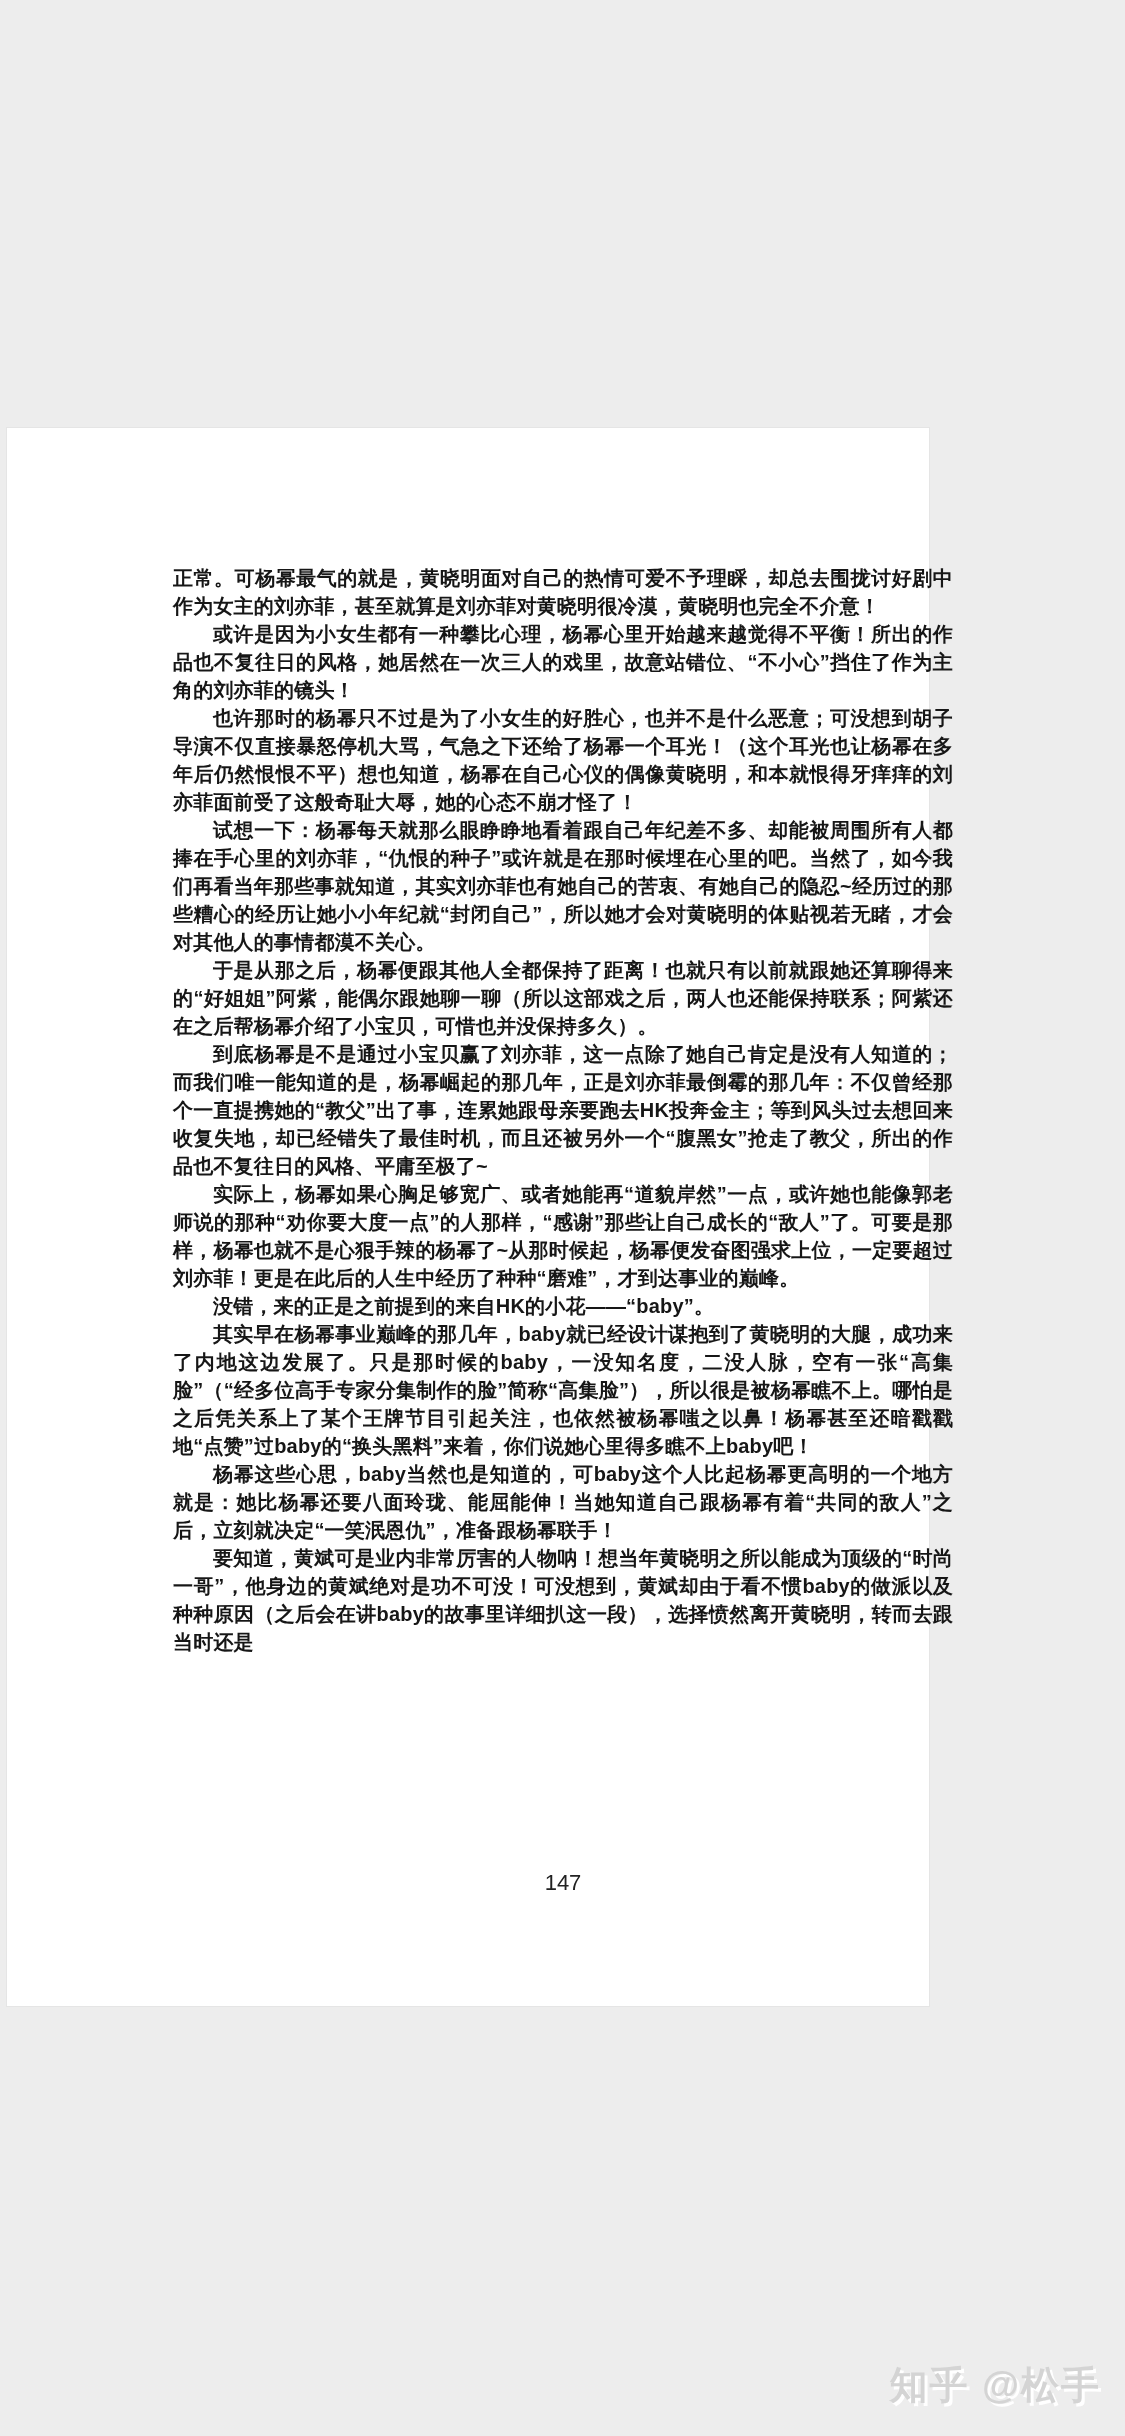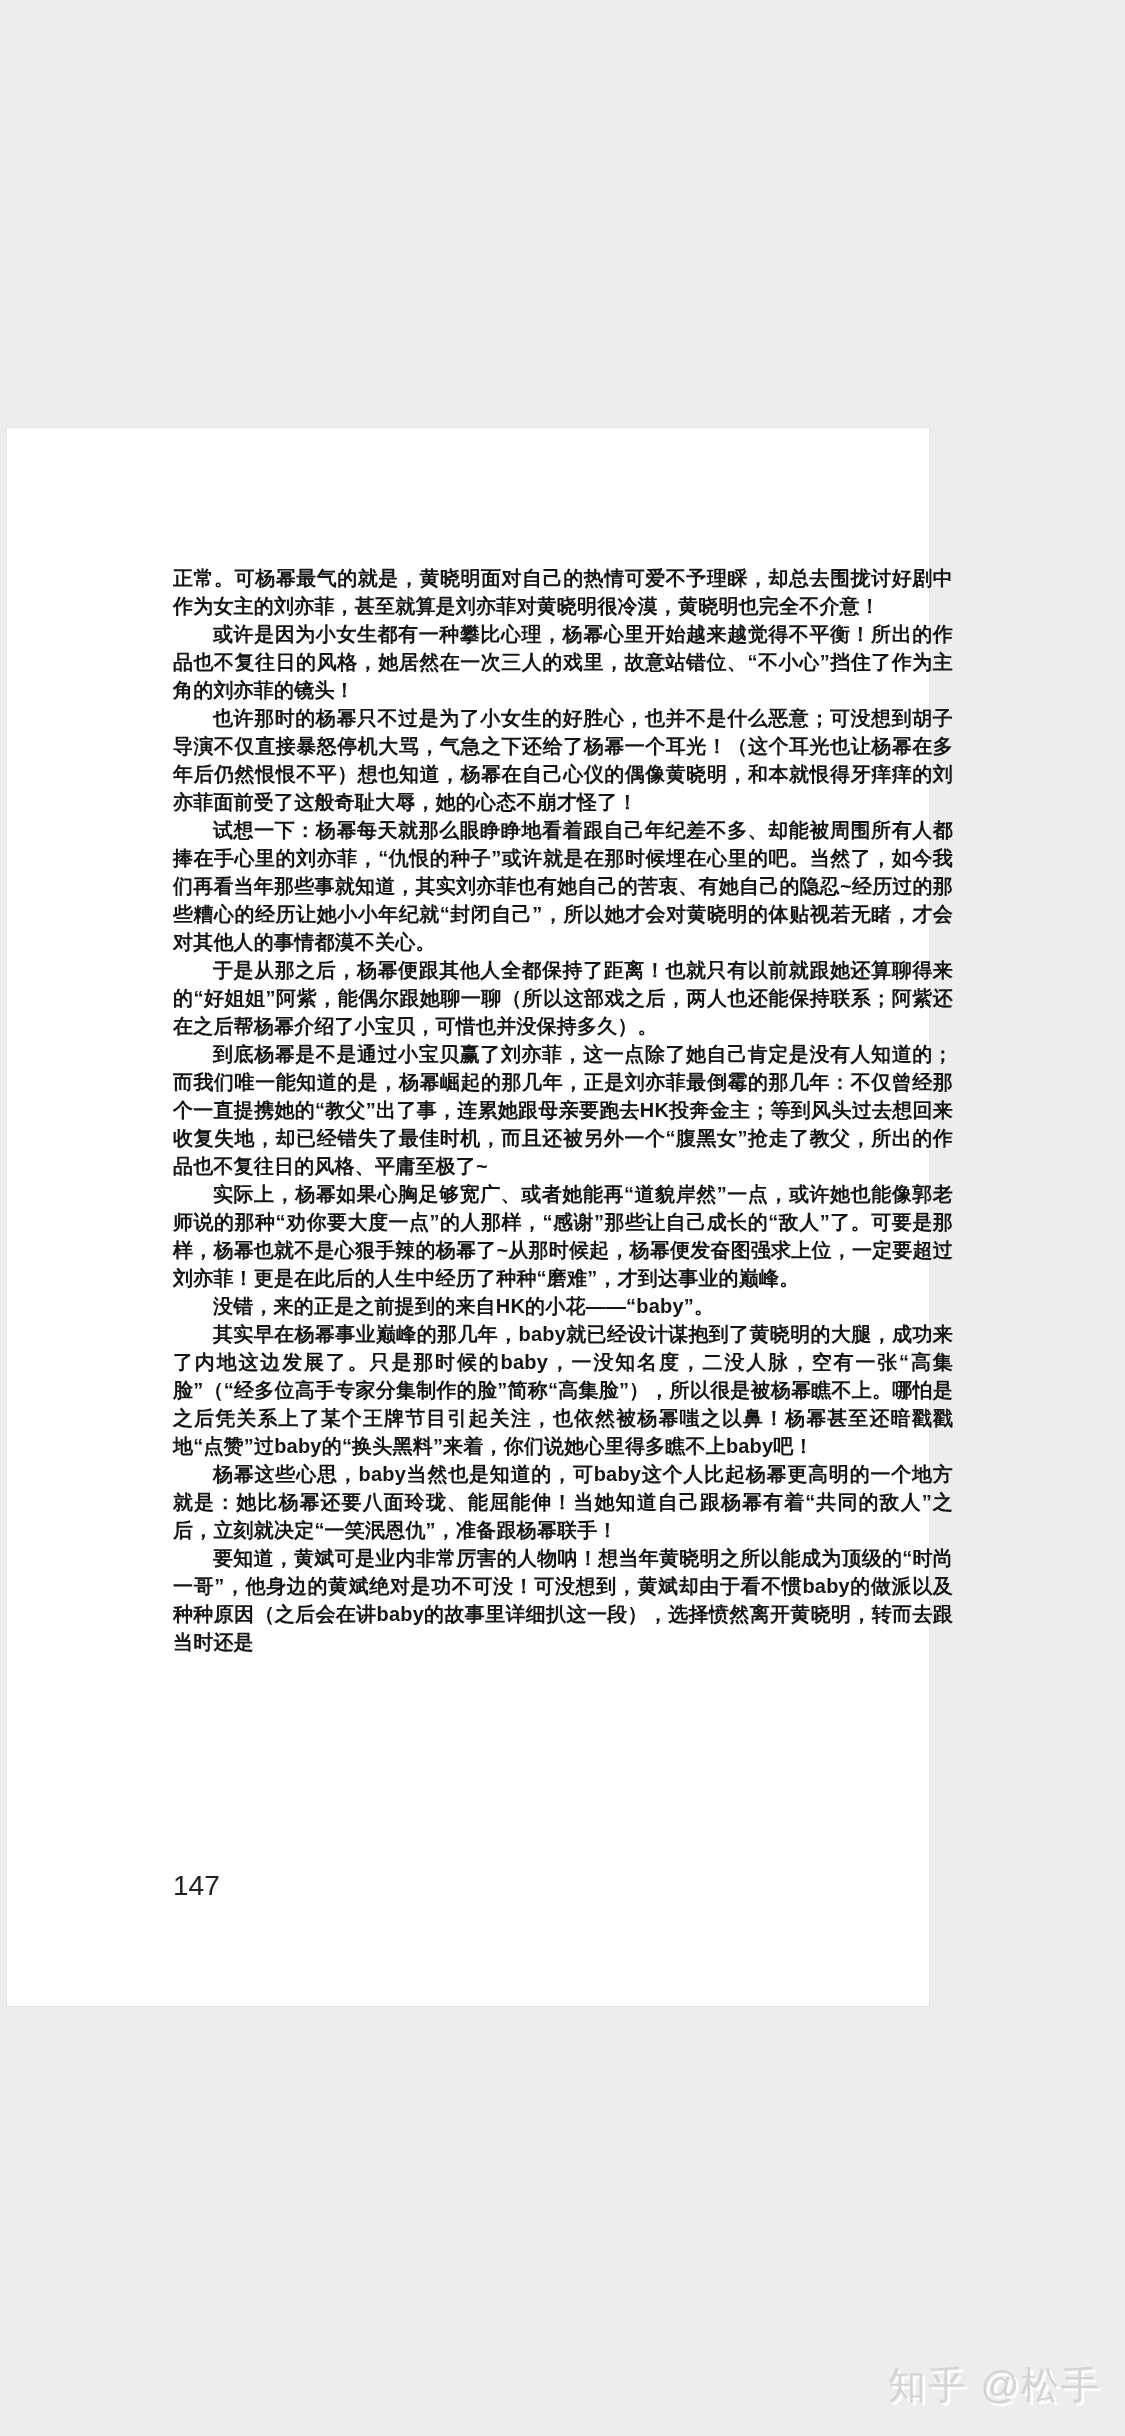--- a/index.html
+++ b/index.html
@@ -40,31 +40,31 @@
     word-break: break-word;
   }
   .text-block p.indent {
     text-indent: 2em;
   }
   .page-number {
     position: absolute;
     left: 166px;
     top: 1442px;
     width: 780px;
-    text-align: left;
-    font-size: 28px;
+    text-align: center;
+    font-size: 22px;
     font-weight: 500;
     color: #222222;
   }
   .watermark {
     position: absolute;
     top: 2360px;
     right: 24px;
     font-size: 38px;
-    font-weight: 400;
+    font-weight: 700;
     color: #d4d4d4;
     text-shadow: 3px 3px 0 #ffffff;
     letter-spacing: 2px;
     white-space: nowrap;
   }
 </style>
 </head>
 <body>
 
 <div class="page-card">

